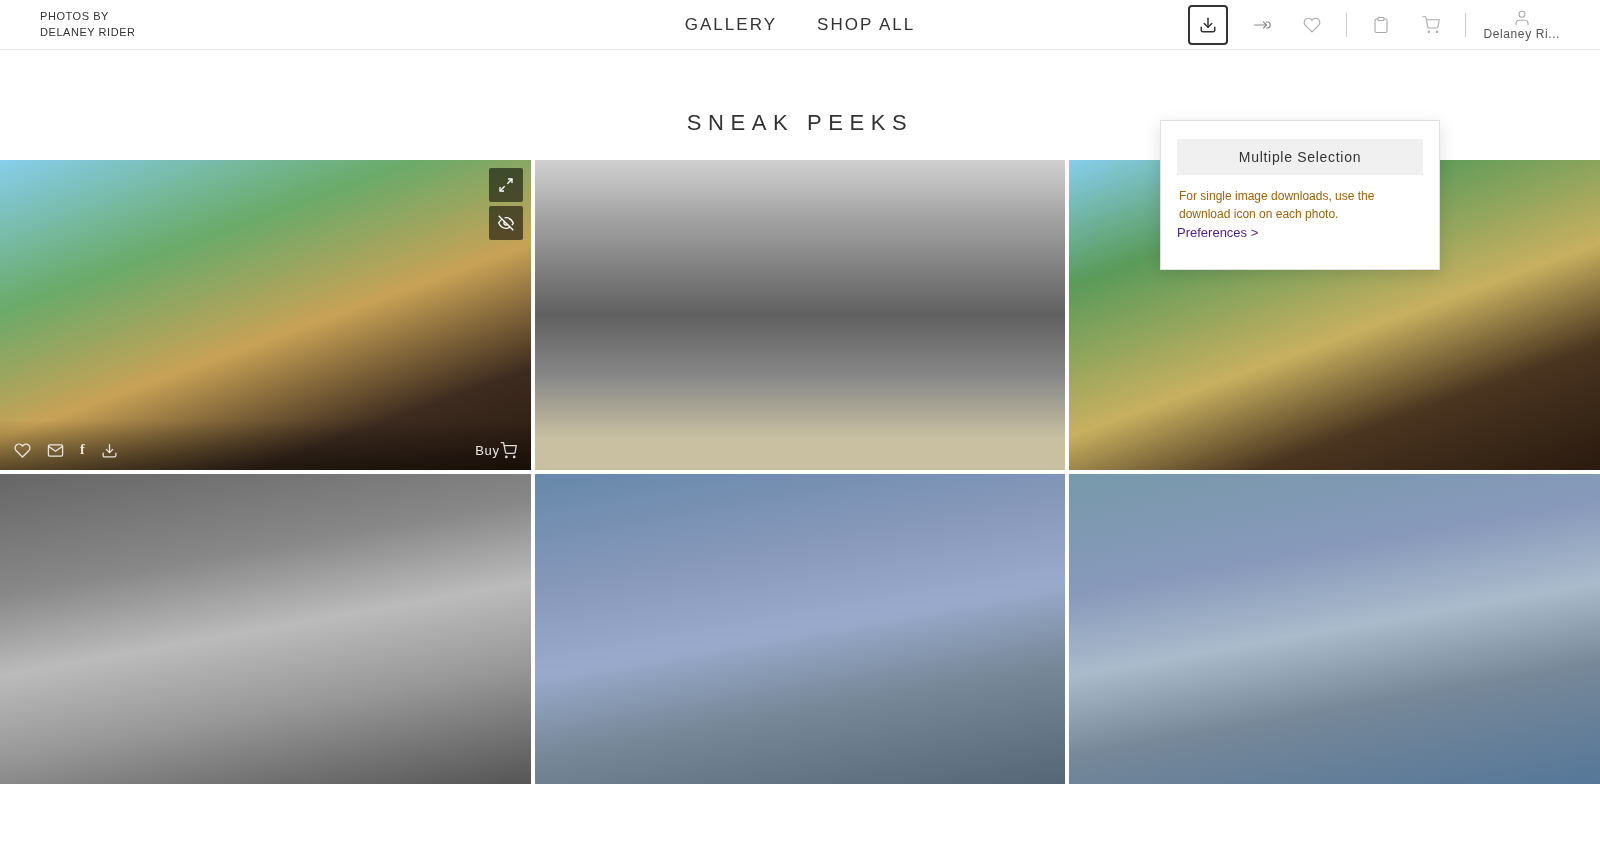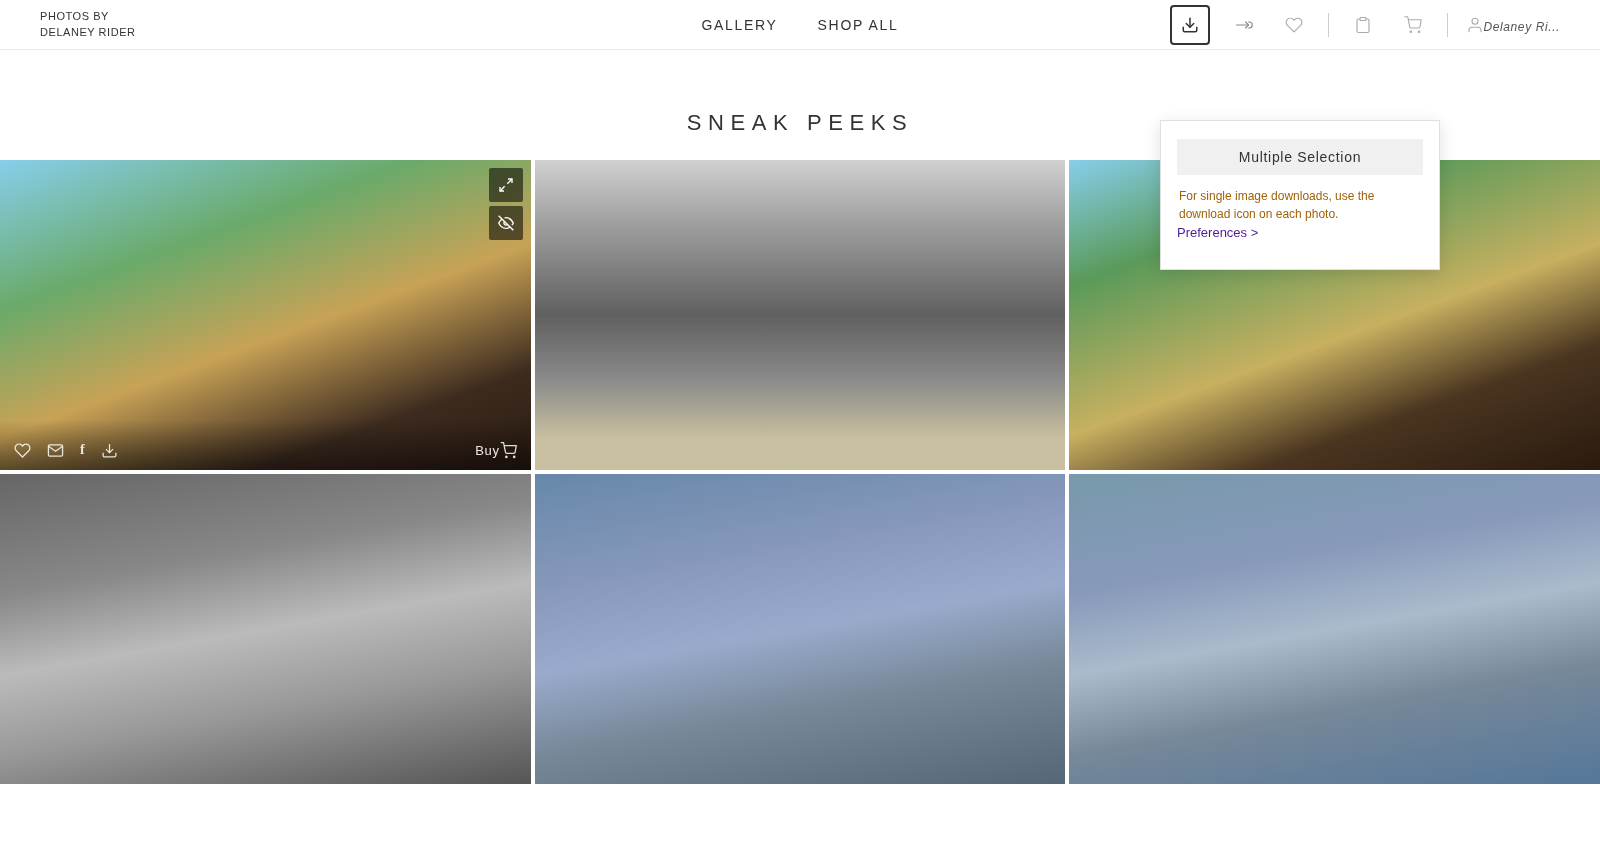--- a/index.html
+++ b/index.html
@@ -25,21 +25,21 @@
       font-weight: 400;
     }
     .header-nav {
       display: flex;
       gap: 40px;
       position: absolute;
       left: 50%;
       transform: translateX(-50%);
     }
     .header-nav a {
-      font-size: 14px;
+      font-size: 17px;
       letter-spacing: 0.12em;
       text-transform: uppercase;
       color: #333;
       text-decoration: none;
       font-weight: 400;
     }
     .header-icons {
       display: flex;
       align-items: center;
       gap: 18px;
@@ -267,21 +267,21 @@
       </svg>
     </button>
     <button class="icon-btn">
       <svg width="18" height="18" viewBox="0 0 24 24" fill="none" stroke="#aaa" stroke-width="1.5" stroke-linecap="round" stroke-linejoin="round">
         <circle cx="9" cy="21" r="1"></circle>
           <circle cx="20" cy="21" r="1"></circle>
         <path d="M1 1h4l2.68 13.39a2 2 0 002 1.61h9.72a2 2 0 001.98-1.67l1.6-9.33H6"></path>
       </svg>
     </button>
     <div class="header-divider"></div>
-    <div style="display:flex;flex-direction:row;align-items:flex-end;cursor:pointer;font-style:italic;">
+    <div style="display:flex;flex-direction:column;align-items:center;cursor:pointer;">
       <svg width="18" height="18" viewBox="0 0 24 24" fill="none" stroke="#aaa" stroke-width="1.5" stroke-linecap="round" stroke-linejoin="round">
         <path d="M20 21v-2a4 4 0 00-4-4H8a4 4 0 00-4 4v2"></path>
         <circle cx="12" cy="7" r="4"></circle>
       </svg>
       <span class="header-user">Delaney Ri...</span>
     </div>
   </div>
 </header>
 
 <main class="main">

